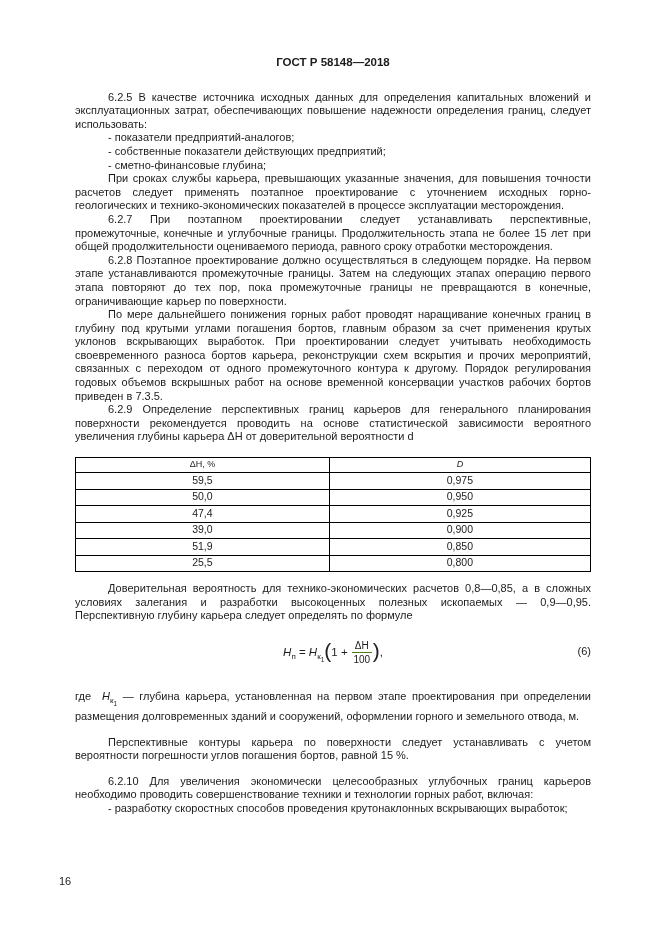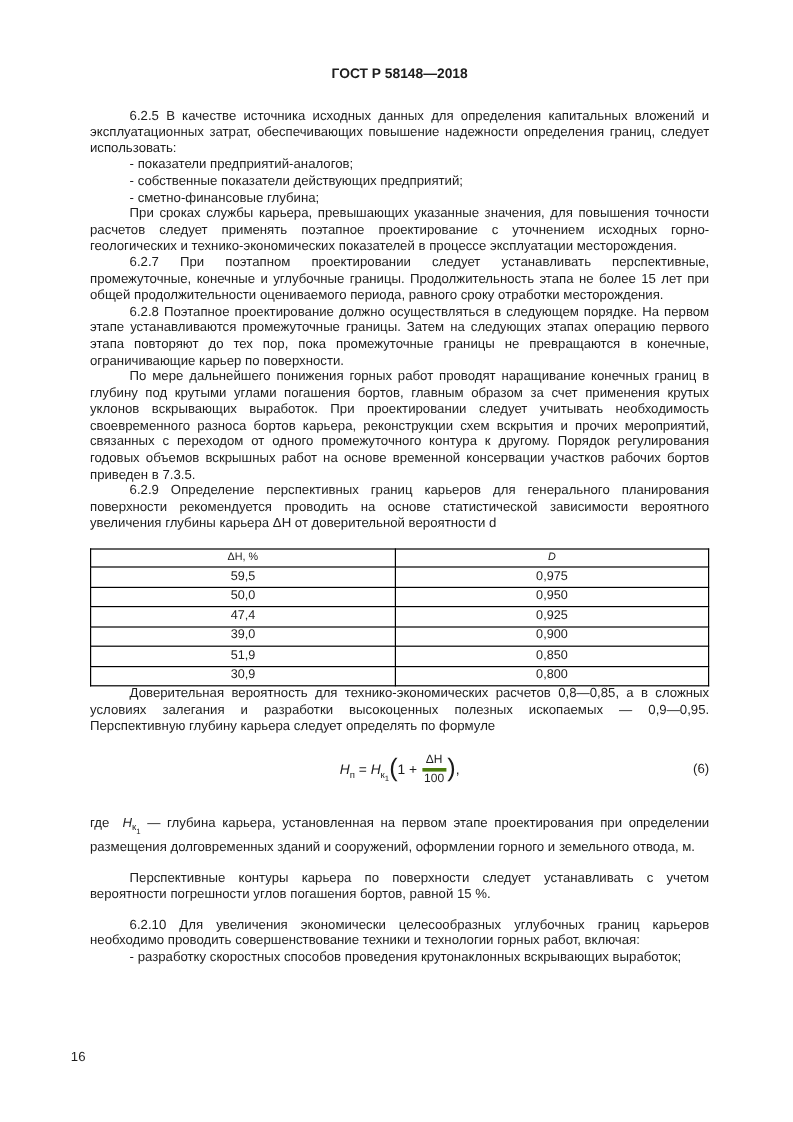--- a/index.html
+++ b/index.html
@@ -23,21 +23,21 @@
     line-height: 13.6px;
     text-align: justify;
   }
   .doc-header {
     font-weight: bold;
     font-size: 11.5px;
     text-align: center;
     margin-bottom: 21px;
   }
   .para { text-indent: 33px; }
-  .table-wrap { margin: 13px 0 0; }
+  .table-wrap { margin: 13px 0 10px; }
   table { width: 100%; border-collapse: collapse; }
   th, td { border: 1px solid #000; text-align: center; vertical-align: middle; }
   th { font-weight: normal; font-size: 9px; height: 15px; }
   td { font-size: 10.5px; height: 16.5px; }
   th.col-d { font-style: italic; }
   .formula-row {
     position: relative;
     text-align: center;
     margin: 13px 0 15px;
     line-height: 30px;
@@ -48,21 +48,21 @@
   sub sub { font-size: 6.5px; }
   .paren { font-size: 21px; font-weight: 300; vertical-align: -2px; }
   .frac {
     display: inline-block;
     vertical-align: middle;
     text-align: center;
     font-size: 10px;
     line-height: 11px;
     margin: 0 1px;
   }
-  .frac .num { display: block; border-bottom: 3px solid #4d7c0f; padding: 0 3px 1px; }
+  .frac .num { display: block; border-bottom: 1px solid #4d7c0f; padding: 0 3px 1px; }
   .frac .den { display: block; padding-top: 1px; }
   .eq-num { position: absolute; right: 0; top: 0; font-size: 11px; }
   .where-para { margin-bottom: 12px; }
   .gap-before { margin-top: 12px; }
   .page-number {
     position: absolute;
     left: 59px; bottom: 48px;
     font-size: 11px;
   }
 </style>
@@ -107,21 +107,21 @@
           </tr>
           <tr>
             <td>39,0</td>
             <td>0,900</td>
           </tr>
           <tr>
             <td>51,9</td>
             <td>0,850</td>
           </tr>
           <tr>
-            <td>30,9</td>
+            <td>25,5</td>
             <td>0,800</td>
           </tr>
         </tbody>
       </table>
     </div>
 
     <p class="para">Доверительная вероятность для технико-экономических расчетов 0,8—0,85, а в сложных условиях залегания и разработки высокоценных полезных ископаемых — 0,9—0,95. Перспективную глубину карьера следует определять по формуле</p>
 
     <div class="formula-row">
       <span class="formula"><span class="fvar">H</span><sub>п</sub> <span>=</span> <span class="fvar">H</span><sub><span>к</span><sub>1</sub></sub><span class="paren">(</span><span>1 +</span> <span class="frac"><span class="num">ΔH</span><span class="den">100</span></span><span class="paren">)</span><span>,</span></span>

